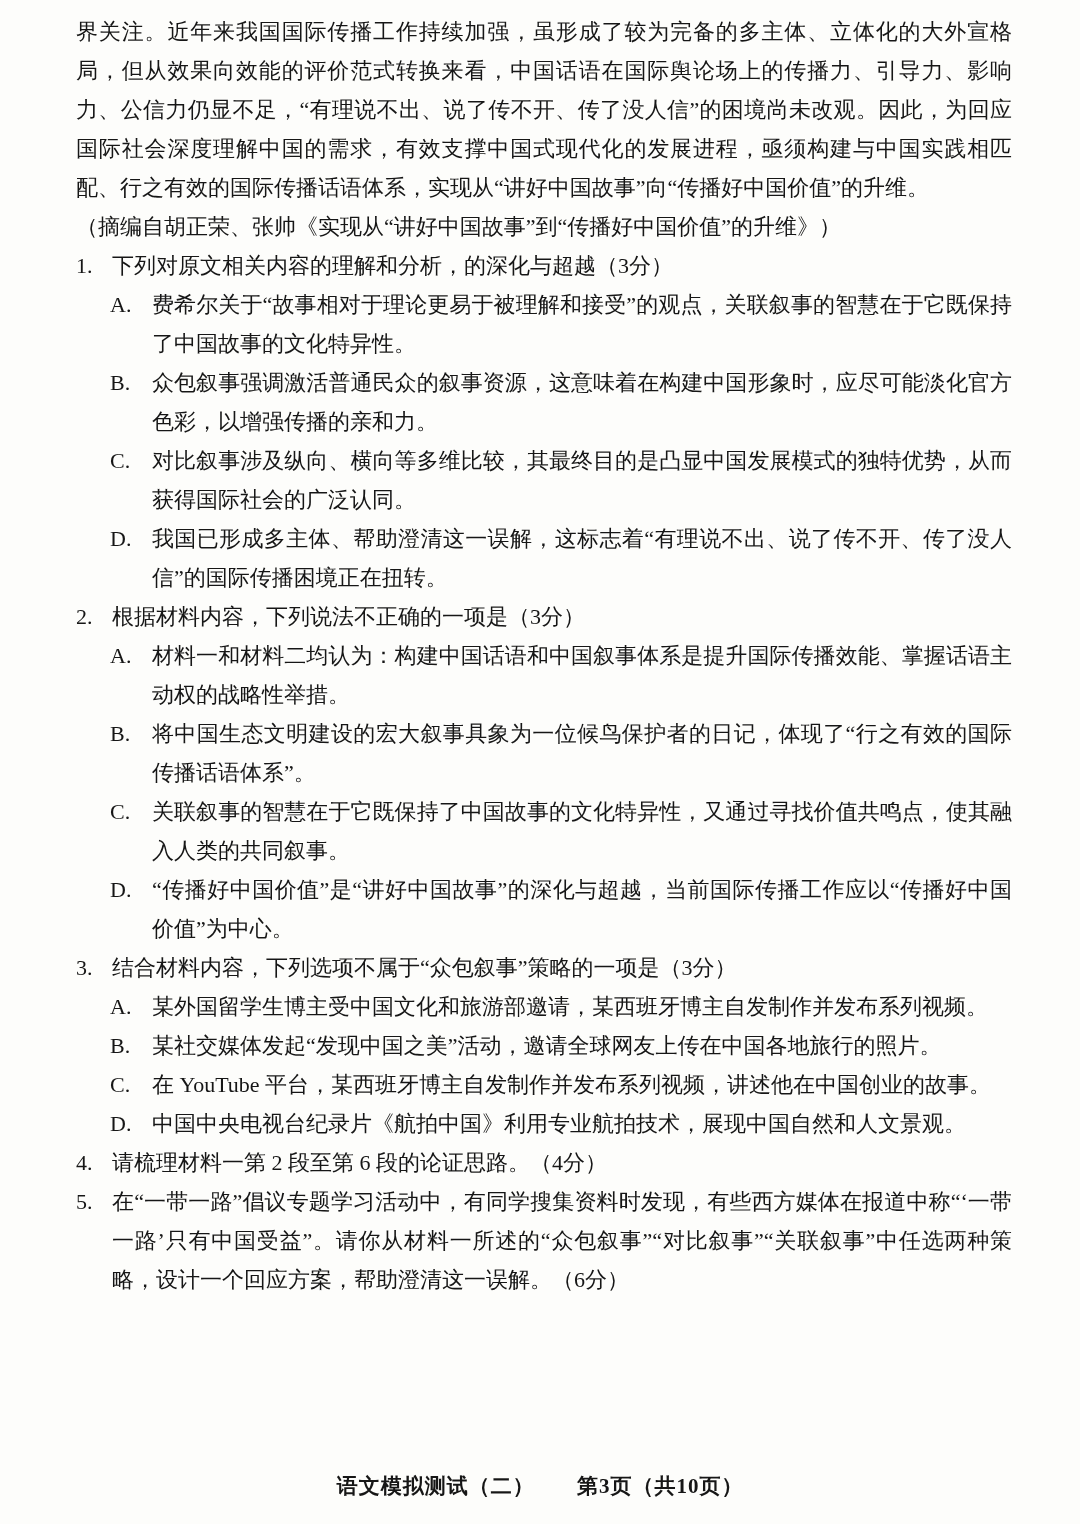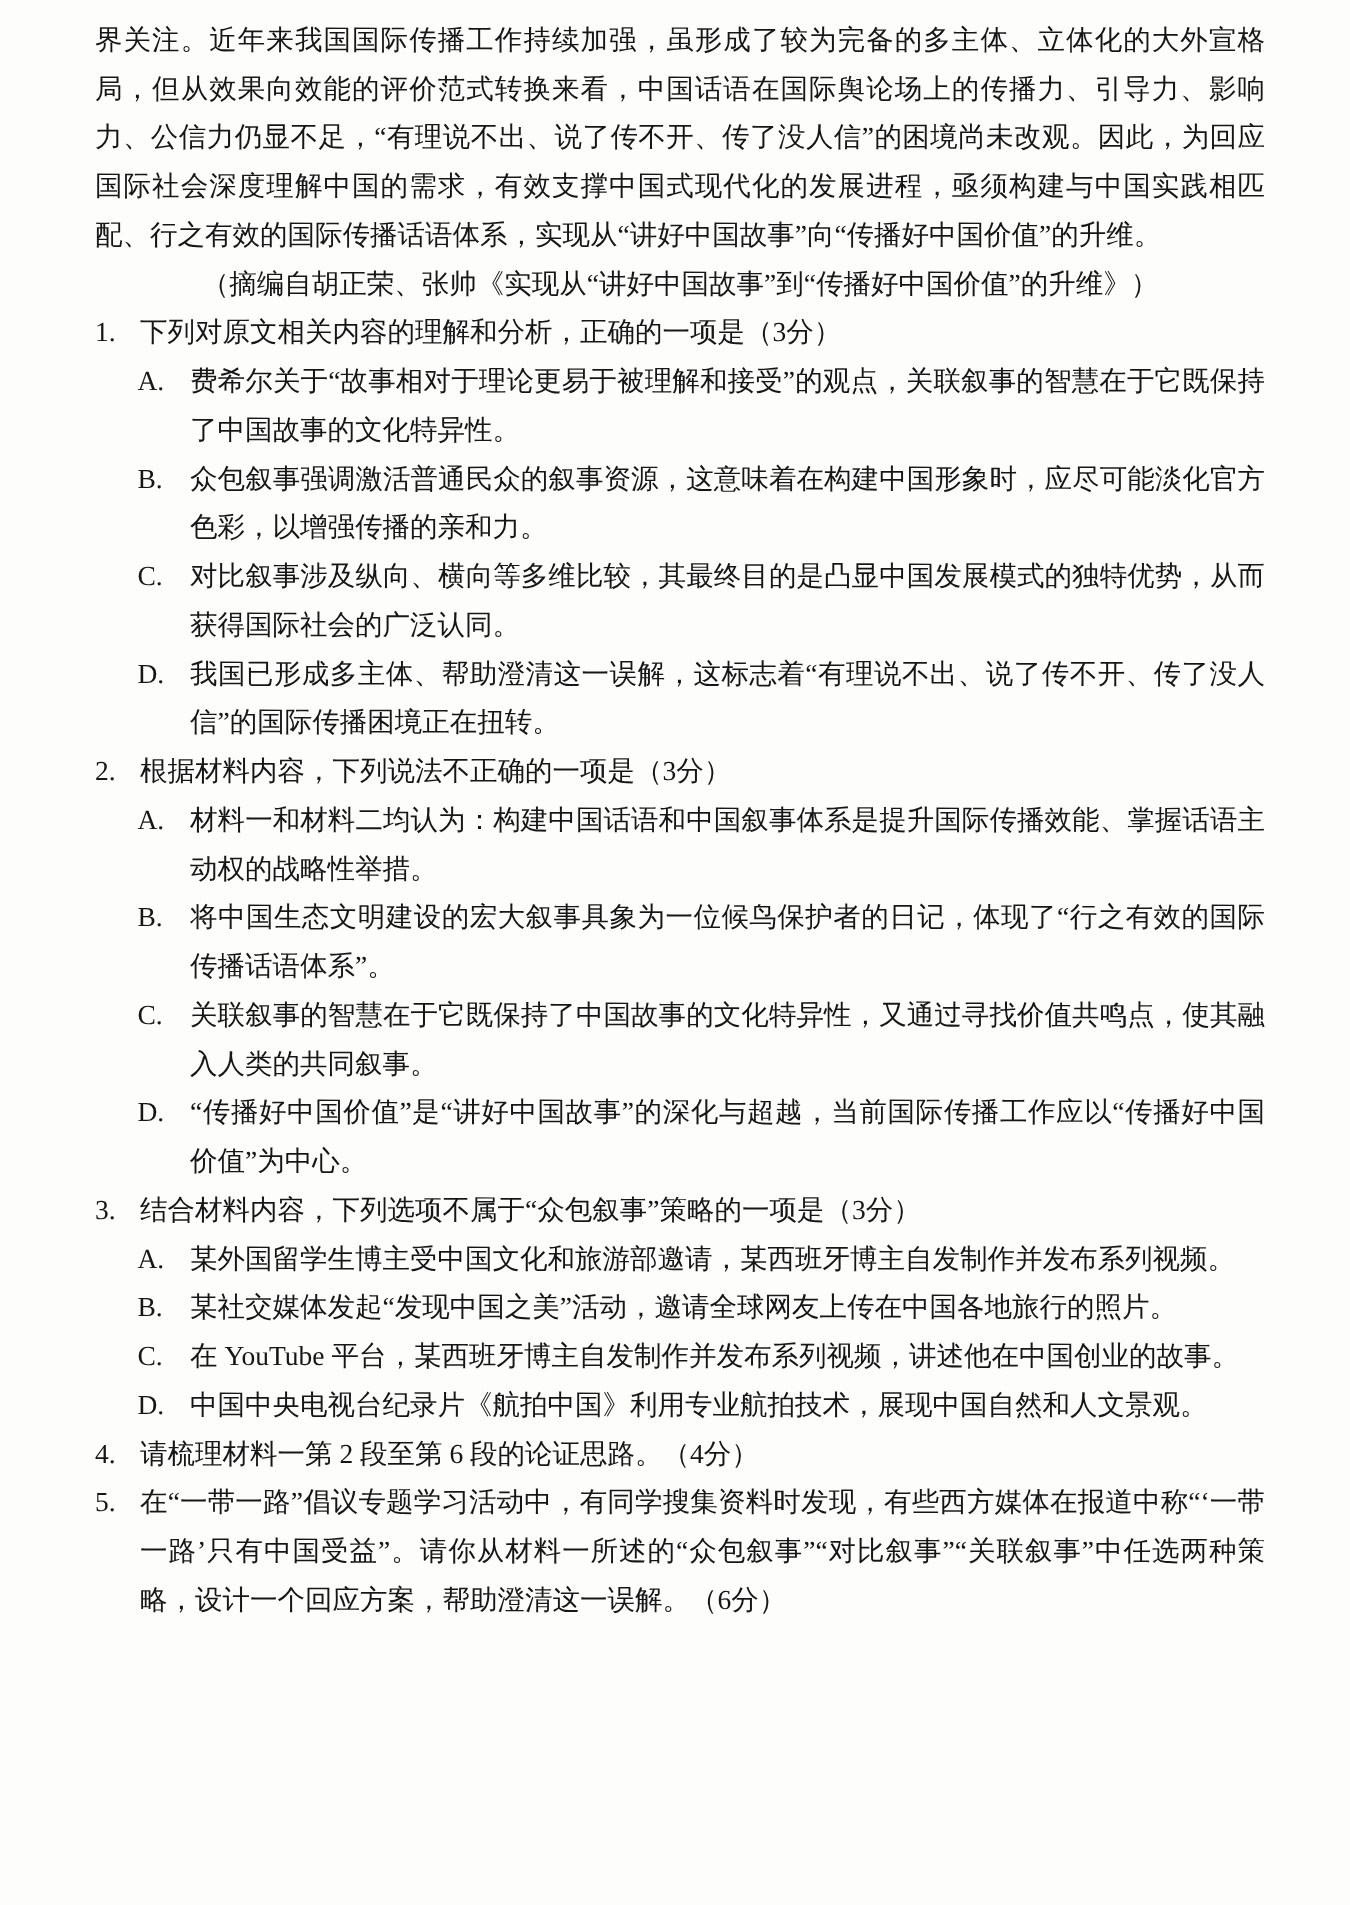--- a/index.html
+++ b/index.html
@@ -11,21 +11,21 @@
     box-sizing: border-box;
     padding: 12px 68px 0 76px;
     font-family: "Liberation Serif", "DejaVu Serif", serif;
     color: #161616;
     font-size: 22px;
     line-height: 39px;
     position: relative;
     overflow: hidden;
   }
   .para { margin: 0; text-align: justify; }
-  .attribution { margin: 0; text-align: center; }
+  .attribution { margin: 0; text-align: left; }
   .question { margin: 0; }
   .stem { display: flex; }
   .qnum { flex: 0 0 36px; }
   .qtext { flex: 1; text-align: justify; }
   .options { margin-left: 34px; }
   .option { display: flex; }
   .olabel { flex: 0 0 42px; }
   .otext { flex: 1; text-align: justify; }
   .footer {
     position: absolute;
@@ -42,21 +42,21 @@
 <body>
 
 <div class="page">
 
   <p class="para">界关注。近年来我国国际传播工作持续加强，虽形成了较为完备的多主体、立体化的大外宣格局，但从效果向效能的评价范式转换来看，中国话语在国际舆论场上的传播力、引导力、影响力、公信力仍显不足，“有理说不出、说了传不开、传了没人信”的困境尚未改观。因此，为回应国际社会深度理解中国的需求，有效支撑中国式现代化的发展进程，亟须构建与中国实践相匹配、行之有效的国际传播话语体系，实现从“讲好中国故事”向“传播好中国价值”的升维。</p>
   <p class="attribution">（摘编自胡正荣、张帅《实现从“讲好中国故事”到“传播好中国价值”的升维》）</p>
 
   <div class="question">
     <div class="stem">
       <span class="qnum">1.</span>
-      <span class="qtext">下列对原文相关内容的理解和分析，正确的一项是（3分）</span>
+      <span class="qtext">下列对原文相关内容的理解和分析，的深化与超越（3分）</span>
     </div>
     <div class="options">
       <div class="option">
         <span class="olabel">A.</span>
         <span class="otext">费希尔关于“故事相对于理论更易于被理解和接受”的观点，关联叙事的智慧在于它既保持了中国故事的文化特异性。</span>
       </div>
       <div class="option">
         <span class="olabel">B.</span>
         <span class="otext">众包叙事强调激活普通民众的叙事资源，这意味着在构建中国形象时，应尽可能淡化官方色彩，以增强传播的亲和力。</span>
       </div>
@@ -128,14 +128,18 @@
     </div>
   </div>
 
   <div class="question">
     <div class="stem">
       <span class="qnum">5.</span>
       <span class="qtext">在“一带一路”倡议专题学习活动中，有同学搜集资料时发现，有些西方媒体在报道中称“‘一带一路’只有中国受益”。请你从材料一所述的“众包叙事”“对比叙事”“关联叙事”中任选两种策略，设计一个回应方案，帮助澄清这一误解。（6分）</span>
     </div>
   </div>
 
+  <div class="footer">
+    <span>语文模拟测试（二）</span>
+    <span>第3页（共10页）</span>
+  </div>
 
 </div>
 
 </body></html>

